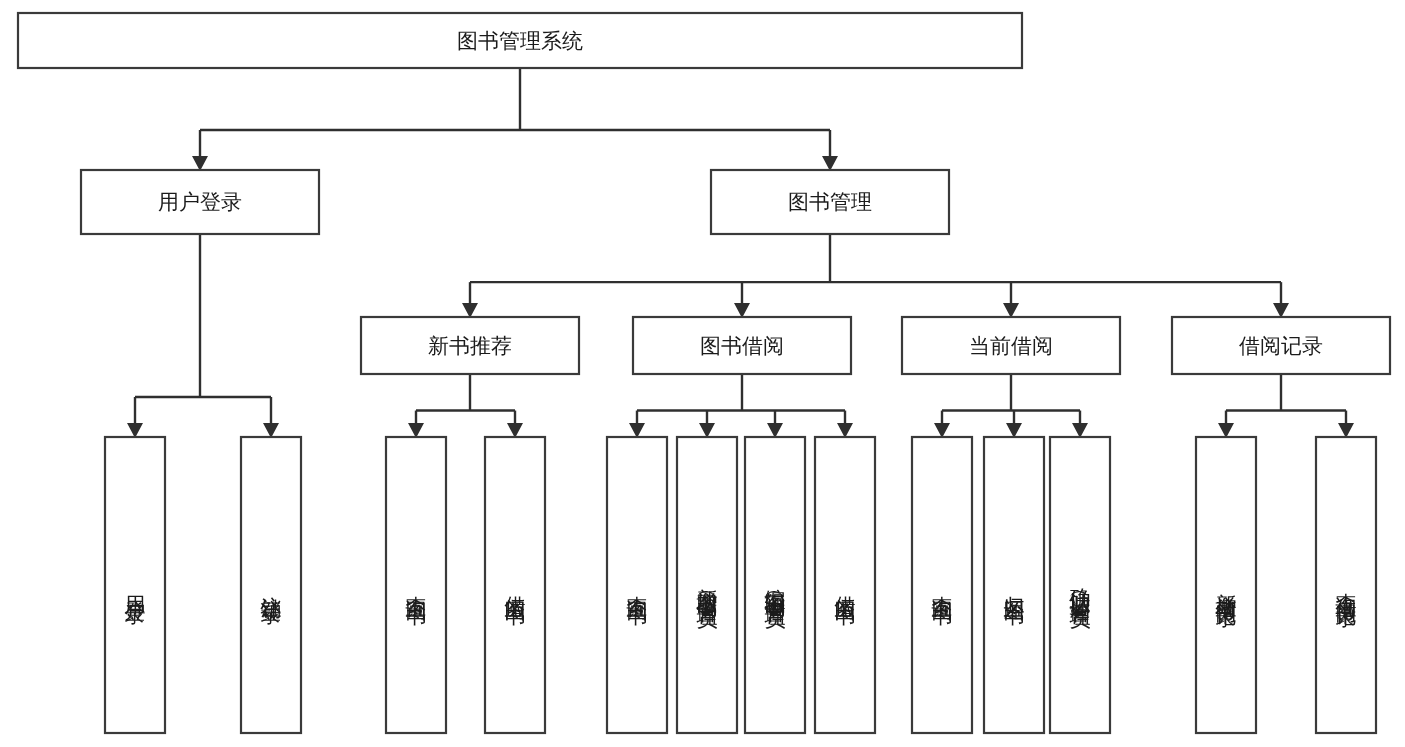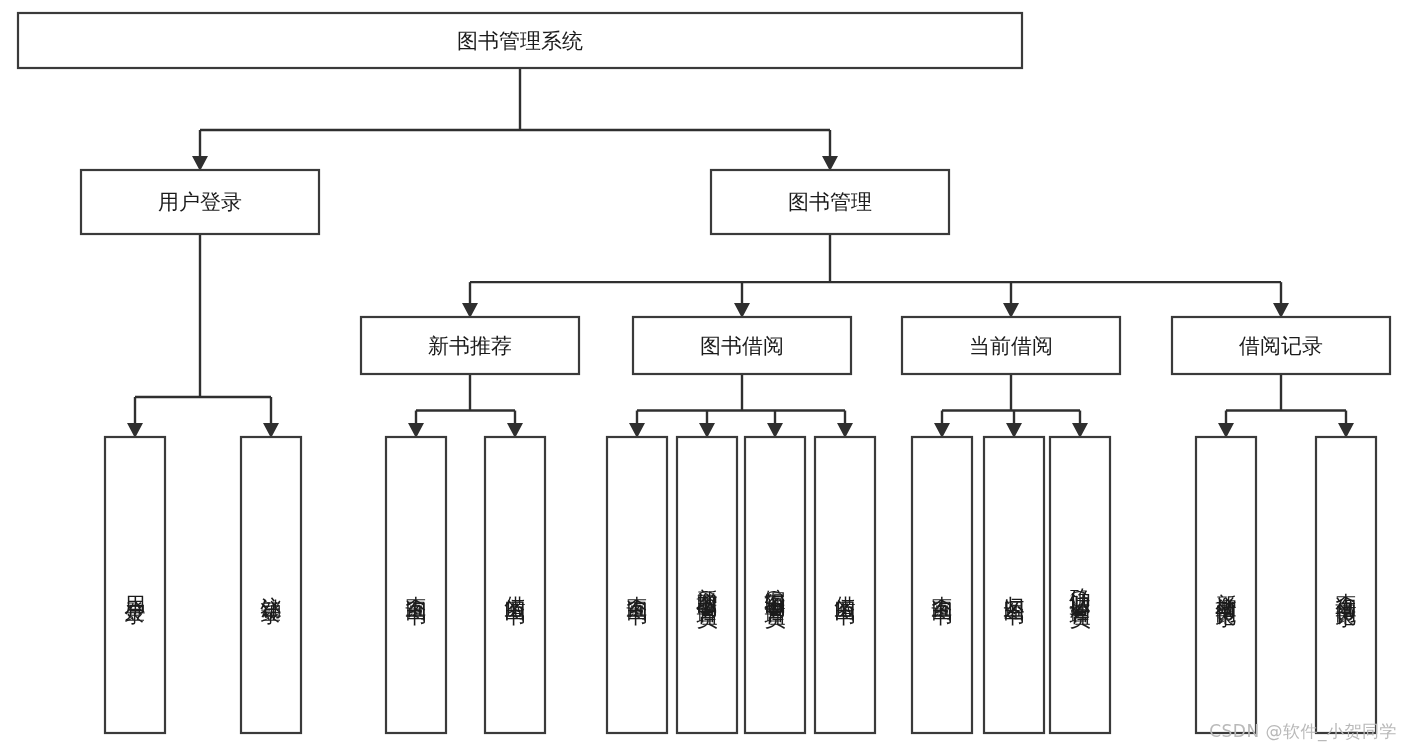--- a/index.html
+++ b/index.html
@@ -221,14 +221,13 @@
         <g>
           <rect class="node-box" x="1196" y="437" width="60" height="296"></rect>
           <text class="node-label-v" x="1226" y="585" writing-mode="tb" text-anchor="middle" dominant-baseline="central">新增借阅记录</text>
         </g>
         <g>
           <rect class="node-box" x="1316" y="437" width="60" height="296"></rect>
           <text class="node-label-v" x="1346" y="585" writing-mode="tb" text-anchor="middle" dominant-baseline="central">查询借阅记录</text>
         </g>
       </g>
     </svg>
-  <div class="watermark">CSDN @软件_小贺同学</div>
 </div>
 
 </body></html>

